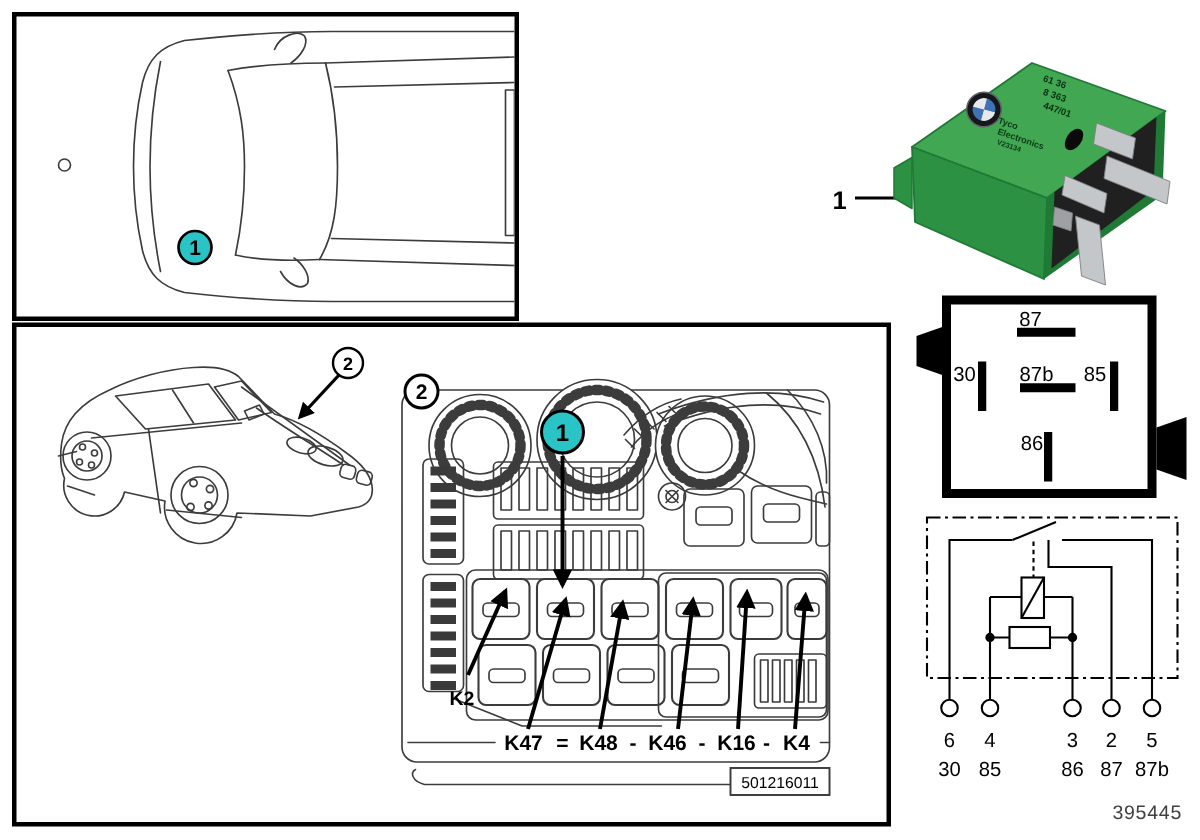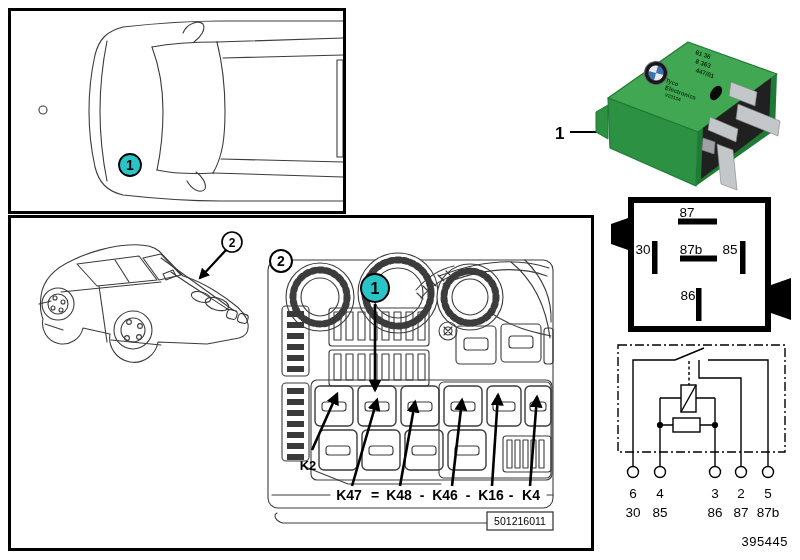--- a/index.html
+++ b/index.html
@@ -2,21 +2,21 @@
 <html><head>
 <meta charset="utf-8">
 <style>
   html,body{margin:0;padding:0;background:#fff;}
   #stage{position:relative;width:800px;height:560px;background:#fff;overflow:hidden;
          font-family:"Liberation Sans", sans-serif;}
   .panel{position:absolute;border:3px solid #000;background:#fff;box-sizing:border-box;}
   #overview-panel{left:8px;top:8px;width:338px;height:206px;}
   #location-panel{left:8px;top:215px;width:586px;height:336px;}
   .abs{position:absolute;}
-  #doc-number{position:absolute;right:12px;top:534px;font-size:13px;color:#000000;letter-spacing:0.5px;}
+  #doc-number{position:absolute;right:12px;top:534px;font-size:13px;color:#404040;letter-spacing:0.5px;}
   svg{display:block;}
   svg text{font-family:"Liberation Sans", sans-serif;}
   .ln{stroke:#3c3c3c;stroke-width:1.1;fill:none;stroke-linejoin:round;stroke-linecap:round;}
   .lnb{stroke:#000;stroke-width:1.4;fill:none;}
 </style>
 </head>
 <body>
 
 <div id="stage">
 

